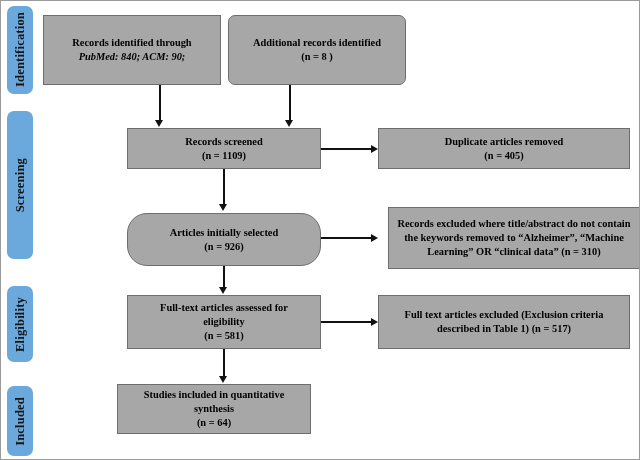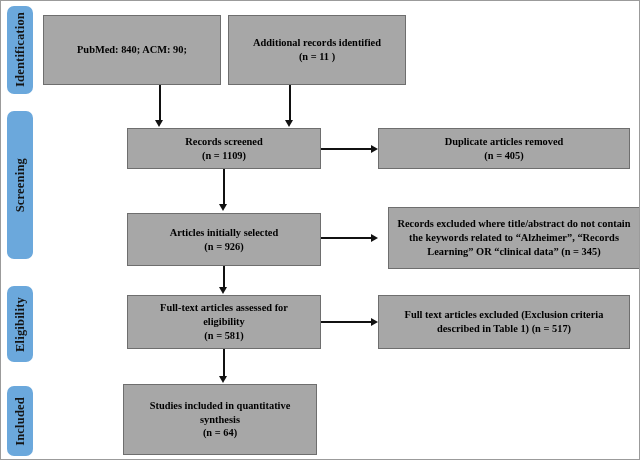--- a/index.html
+++ b/index.html
@@ -53,21 +53,21 @@
     text-align: center;
     padding: 2px 5px;
     color: #000000;
     font-weight: bold;
     font-size: 10.4px;
     line-height: 1.32;
     font-family: "Liberation Serif", "DejaVu Serif", serif;
   }
   .box .lines { width: 100%; }
   .box .ln { display: block; white-space: nowrap; }
-  .box .ln.reg { font-weight: bold; }
+  .box .ln.reg { font-weight: bold; font-style: italic; }
 
   
   .vline {
     position: absolute;
     width: 2px;
     background: #111111;
   }
   .hline {
     position: absolute;
     height: 2px;
@@ -103,28 +103,29 @@
   </div>
   <div class="stage" style="top:285px; height:76px;">
     <span class="stage-text">Eligibility</span>
   </div>
   <div class="stage" style="top:385px; height:70px;">
     <span class="stage-text">Included</span>
   </div>
 
   <div class="box" style="left:42px; top:14px; width:178px; height:70px;">
     <span class="lines">
+      <span class="ln">Records identified through</span>
       <span class="ln reg">PubMed: 840; ACM: 90;</span>
     </span>
   </div>
 
-  <div class="box" style="left:227px; top:14px; width:178px; height:70px;">
+  <div class="box" style="left:227px; top:14px; width:178px; height:70px;border-radius:7px;">
     <span class="lines">
       <span class="ln">Additional records identified</span>
-      <span class="ln">(n =  11 )</span>
+      <span class="ln">(n =  8 )</span>
     </span>
   </div>
 
   <div class="vline" style="left:158px; top:84px; height:36px;"></div>
   <div class="arrow-down" style="left:154px; top:119px;"></div>
 
   <div class="vline" style="left:288px; top:84px; height:36px;"></div>
   <div class="arrow-down" style="left:284px; top:119px;"></div>
 
   <div class="box" style="left:126px; top:127px; width:194px; height:41px;align-items:center;">
@@ -140,32 +141,32 @@
       <span class="ln">(n = 405)</span>
     </span>
   </div>
 
   <div class="hline" style="left:320px; top:147px; width:50px;"></div>
   <div class="arrow-right" style="left:370px; top:143.5px;"></div>
 
   <div class="vline" style="left:222px; top:168px; height:36px;"></div>
   <div class="arrow-down" style="left:218px; top:203px;"></div>
 
-  <div class="box" style="left:126px; top:212px; width:194px; height:53px;">
+  <div class="box" style="left:126px; top:212px; width:194px; height:53px;border-radius:20px;">
     <span class="lines">
       <span class="ln">Articles initially selected</span>
       <span class="ln">(n = 926)</span>
     </span>
   </div>
 
   <div class="box" style="left:387px; top:206px; width:252px; height:62px;">
     <span class="lines">
       <span class="ln">Records excluded where title/abstract do not contain</span>
-      <span class="ln">the keywords related to “Alzheimer”, “Records</span>
-      <span class="ln">Learning”  OR “clinical data” (n = 345)</span>
+      <span class="ln">the keywords removed to “Alzheimer”, “Machine</span>
+      <span class="ln">Learning”  OR “clinical data” (n = 310)</span>
     </span>
   </div>
 
   <div class="hline" style="left:320px; top:236px; width:50px;"></div>
   <div class="arrow-right" style="left:370px; top:232.5px;"></div>
 
   <div class="vline" style="left:222px; top:265px; height:22px;"></div>
   <div class="arrow-down" style="left:218px; top:286px;"></div>
 
   <div class="box" style="left:126px; top:294px; width:194px; height:54px;">
@@ -182,21 +183,21 @@
       <span class="ln">described in Table 1) (n = 517)</span>
     </span>
   </div>
 
   <div class="hline" style="left:320px; top:320px; width:50px;"></div>
   <div class="arrow-right" style="left:370px; top:316.5px;"></div>
 
   <div class="vline" style="left:222px; top:348px; height:28px;"></div>
   <div class="arrow-down" style="left:218px; top:375px;"></div>
 
-  <div class="box" style="left:122px; top:383px; width:194px; height:71px;">
+  <div class="box" style="left:116px; top:383px; width:194px; height:50px;">
     <span class="lines">
       <span class="ln">Studies included in quantitative</span>
       <span class="ln">synthesis</span>
       <span class="ln">(n = 64)</span>
     </span>
   </div>
 
 </div>
 
 </body></html>

